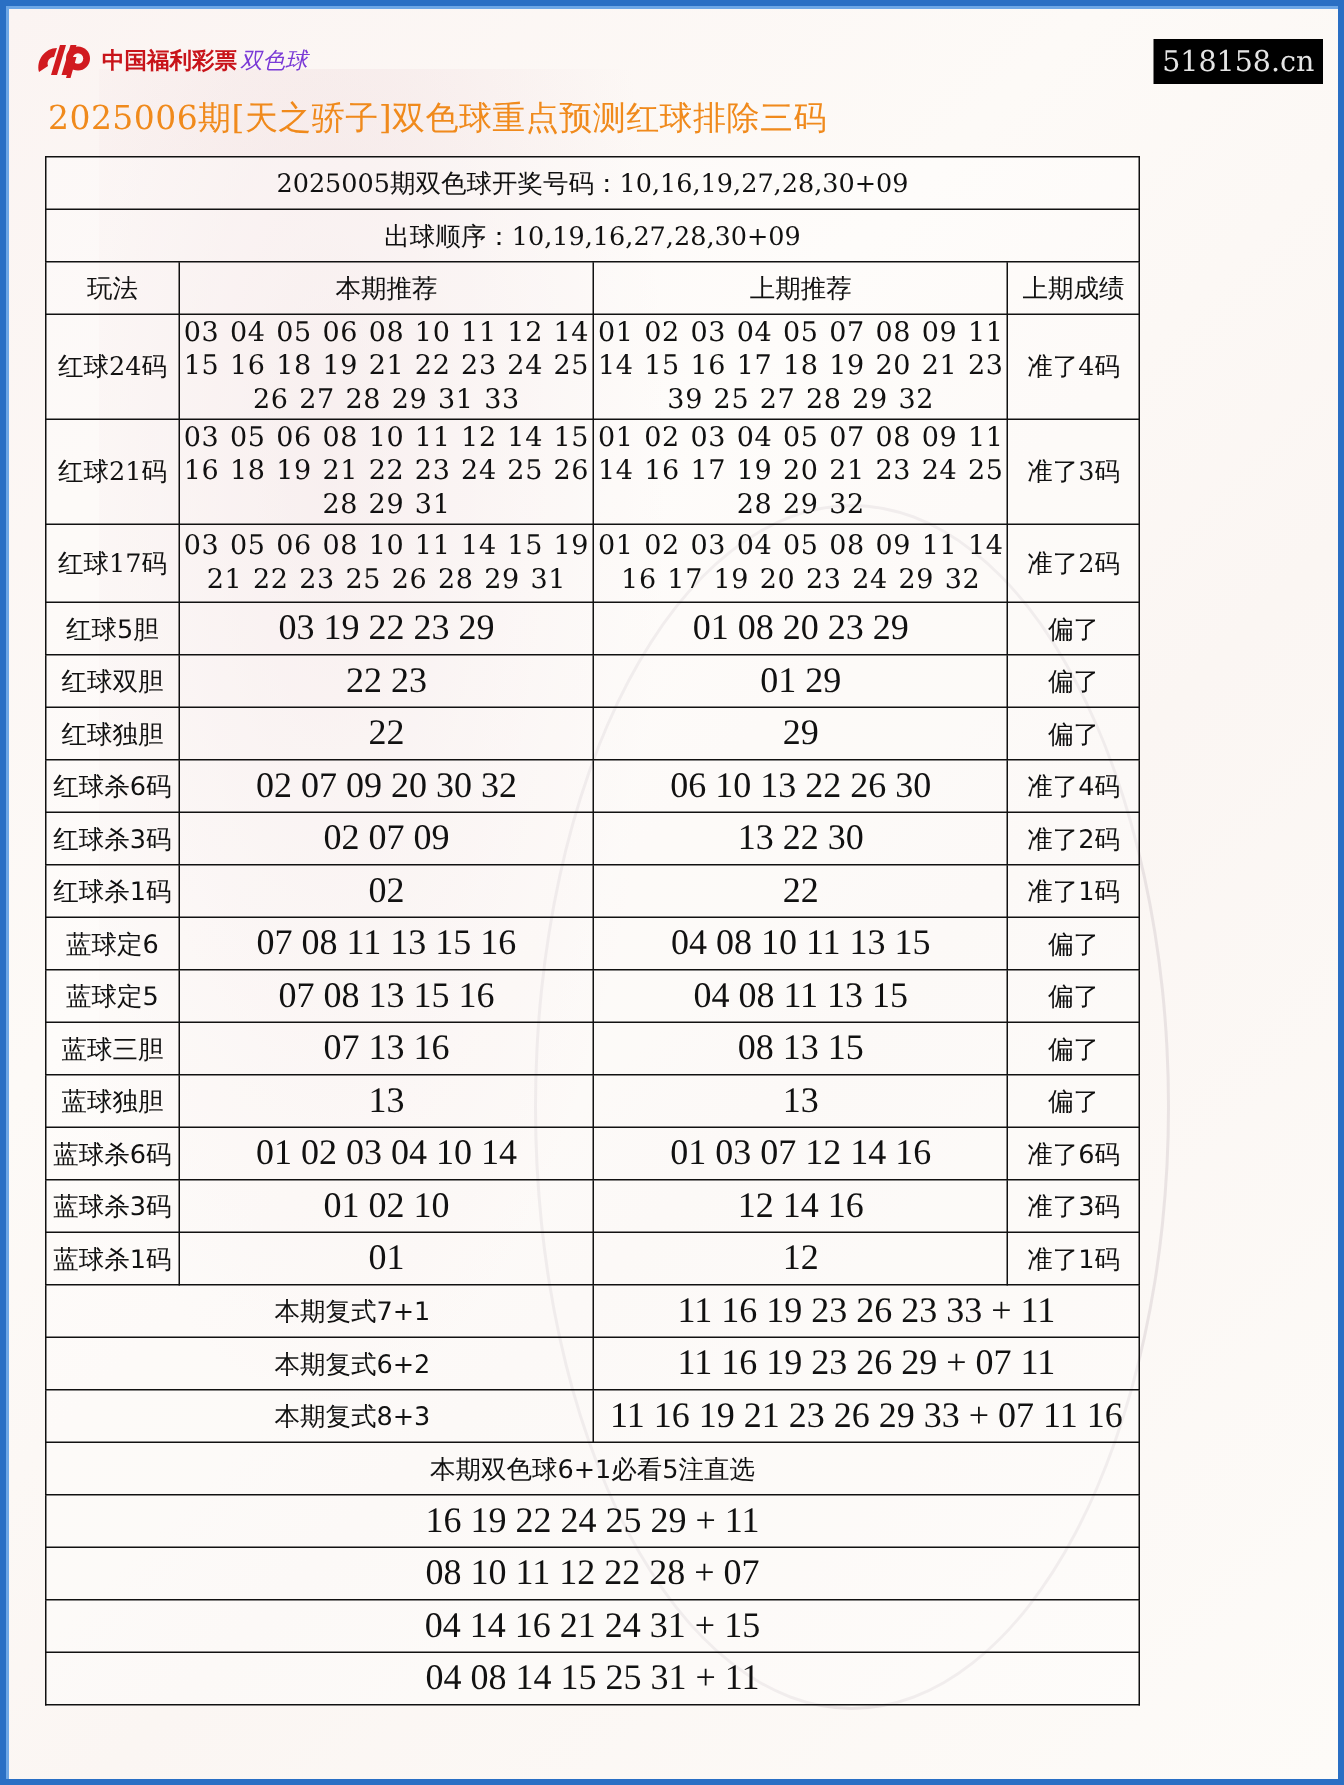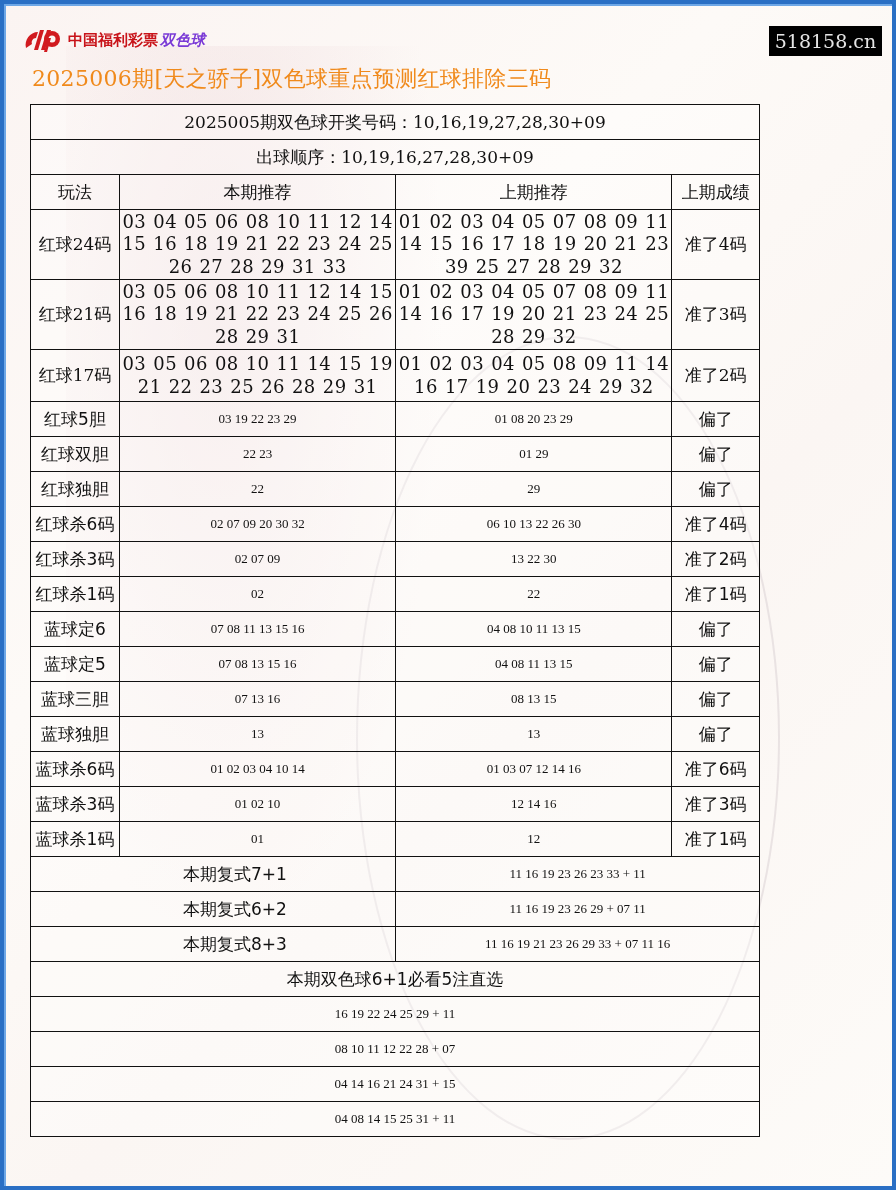--- a/index.html
+++ b/index.html
@@ -28,21 +28,21 @@
   }
   .logo-mark {
     width: 40px; height: 28px; position: relative; margin-right: 6px;
   }
   .logo-mark svg { display: block; }
   .logo-text-a {
     font-family: "DejaVu Sans", "Liberation Sans", sans-serif; font-weight: bold;
     font-size: 15px; color: #c8141a; letter-spacing: 0px;
   }
   .logo-text-b {
-    font-family: "DejaVu Sans", "Liberation Sans", sans-serif; font-weight: bold; font-style: italic;
+    font-family: "DejaVu Sans", "Liberation Sans", sans-serif; font-weight: normal; font-style: italic;
     font-size: 15px; color: #7a3ad6; margin-left: 2px;
   }
   .site-badge {
     position: absolute; left: 763px; top: 20px; width: 113px; height: 30px;
     background: #000; color: #e5e5e5; font-family: "DejaVu Serif", serif;
     font-size: 19px; line-height: 30px; text-align: center; z-index: 2;
   }
   .page-title {
     position: absolute; left: 26px; top: 58px; width: 850px;
     font-family: "DejaVu Serif", "Liberation Serif", serif;
@@ -59,21 +59,21 @@
   }
   td.c0 { width: 139px; }
   td.c1 { width: 279px; }
   td.c2 { width: 279px; }
   td.c3 { width: 140px; }
   td.nums {
     text-align: left; padding: 0 0 0 2px; line-height: 22.5px; font-size: 18px; letter-spacing: 0.4px;
     word-spacing: 1px; vertical-align: middle;
   }
   td.nums .line { display: block; white-space: nowrap; }
-  .narrow { font-family: "Liberation Serif", "DejaVu Serif", serif; font-size: 13px; }
+  .narrow { font-family: "Liberation Serif", "DejaVu Serif", serif; font-size: 24px; }
   .cn { font-family: "DejaVu Sans", "Liberation Sans", sans-serif; font-size: 17px; }
   .fushi-label { text-align: left !important; padding-left: 152px !important; }
 </style>
 </head>
 <body>
 
 <div class="frame">
 
   <div class="logo">
     <span class="logo-mark">

